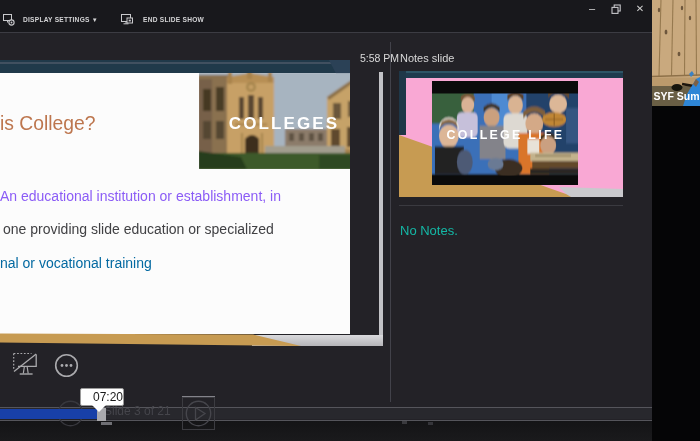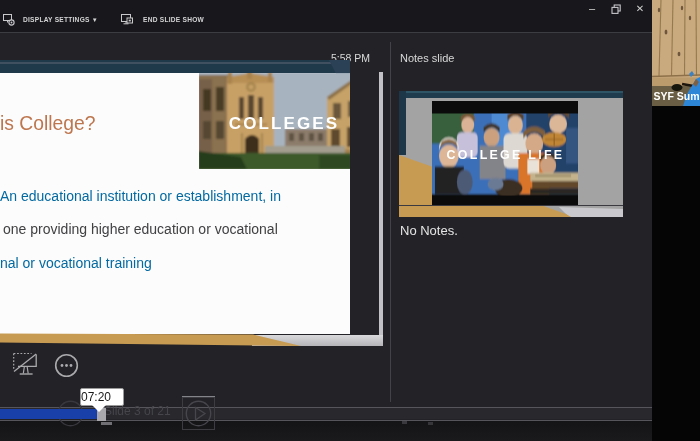--- a/index.html
+++ b/index.html
@@ -31,21 +31,21 @@
 </svg>
 <div class="abs" style="left:143px;top:16px;font-size:6.6px;font-weight:bold;letter-spacing:0.25px;color:#d4d4d6;">END SLIDE SHOW</div>
 
 <div class="abs" style="left:585px;top:2px;width:14px;height:14px;color:#d8d8d8;font-size:11px;text-align:center;">–</div>
 <svg class="abs" style="left:611px;top:4px" width="11" height="11" viewBox="0 0 11 11">
   <rect x="3.2" y="1" width="6" height="6" fill="none" stroke="#c6c6ca" stroke-width="1.1"></rect>
   <rect x="1" y="3.4" width="6" height="6" fill="#1b1a1f" stroke="#c6c6ca" stroke-width="1.1"></rect>
 </svg>
 <div class="abs" style="left:633px;top:3px;width:14px;height:14px;color:#cfcfcf;font-size:10px;text-align:center;">✕</div>
 
-<div class="abs" style="left:331px;top:52px;font-size:10.5px;color:#dadada;">5:58 PM</div>
+<div class="abs" style="left:360px;top:52px;font-size:10.5px;color:#dadada;">5:58 PM</div>
 
 <div class="abs" style="left:0;top:60px;width:350px;height:274px;background:#fcfcfc;overflow:hidden;">
 
   <div class="abs" style="left:0;top:0;width:379px;height:13px;background:#20394a;"></div>
   <div class="abs" style="left:0;top:2px;width:379px;height:2px;background:#596070;opacity:0.6;"></div>
 
   <svg class="abs" style="left:329px;top:0" width="50" height="97" viewBox="0 0 50 97">
     <polygon points="0,0 50,0 50,97" fill="#2b4156"></polygon>
   </svg>
 
@@ -101,37 +101,37 @@
 
     <rect x="66" y="73" width="80" height="8" fill="#a29d8e"></rect>
     <rect x="-1" y="80" width="174" height="17" fill="#3c5a2b"></rect>
     <polygon points="-1,78 42,84 48,96 -1,96" fill="#263c1d"></polygon>
     <rect x="120" y="82" width="52" height="14" fill="#2f4a22"></rect>
     </g>
 
     <text x="85" y="56" text-anchor="middle" font-family="Liberation Sans,sans-serif" font-size="17" font-weight="bold" letter-spacing="2.1" fill="#ffffff">COLLEGES</text>
   </svg>
 
-  <div class="abs" style="left:0px;top:128px;font-size:14px;color:#0369a1;transform:scaleX(1.0);transform-origin:0 0;">An educational institution or establishment, in</div>
-  <div class="abs" style="left:3px;top:161px;font-size:14px;color:#414144;transform:scaleX(1.0);transform-origin:0 0;">one providing higher education or vocational</div>
+  <div class="abs" style="left:0px;top:128px;font-size:14px;color:#8b5cf6;transform:scaleX(1.0);transform-origin:0 0;">An educational institution or establishment, in</div>
+  <div class="abs" style="left:3px;top:161px;font-size:14px;color:#414144;transform:scaleX(1.0);transform-origin:0 0;">one providing slide education or specialized</div>
   <div class="abs" style="left:0px;top:195px;font-size:14px;color:#0369a1;transform:scaleX(1.0);transform-origin:0 0;">nal or vocational training</div>
 </div>
 
 <div class="abs" style="left:379px;top:72px;width:4px;height:268px;background:#c3c3c7;"></div>
 <div class="abs" style="left:252px;top:334.5px;width:131px;height:11px;background:linear-gradient(#dadadd,#b5b5b9);"></div>
 
 <svg class="abs" style="left:0;top:333px" width="301" height="13.5" viewBox="0 0 301 13.5">
   <polygon points="0,0.5 253,1.5 301,13 0,9.5" fill="#c79b52"></polygon>
 </svg>
 
 <div class="abs" style="left:390px;top:42px;width:1px;height:360px;background:#42424a;"></div>
 
 <div class="abs" style="left:400px;top:52px;font-size:11px;color:#d8d8d8;">Notes slide</div>
 
-<div class="abs" style="left:399px;top:71px;width:224px;height:126px;background:#a3a3a3;overflow:hidden;margin-top:20px;">
+<div class="abs" style="left:399px;top:71px;width:224px;height:126px;background:#f9a8d4;overflow:hidden;">
   <div class="abs" style="left:0;top:0;width:224px;height:7px;background:#1f3b4e;"></div>
   <div class="abs" style="left:0;top:0;width:224px;height:1.5px;background:#2e5566;"></div>
   <div class="abs" style="left:0;top:0;width:6.5px;height:64px;background:#1e3748;"></div>
   <svg class="abs" style="left:0;top:60px" width="224" height="66" viewBox="0 0 224 66">
     <polygon points="160,56 224,58 224,66 170,66" fill="#c9c9cd"></polygon>
     <polygon points="0,4 167,63 172,66 0,66" fill="#c79b52"></polygon>
   </svg>
 
   <svg class="abs" style="left:33px;top:10px" width="146" height="104" viewBox="0 0 147 100" preserveAspectRatio="none">
     <defs>
@@ -187,21 +187,21 @@
       <ellipse cx="77" cy="84" rx="14" ry="9" fill="#3a2e22"></ellipse>
       <ellipse cx="64" cy="80" rx="8" ry="6" fill="#6a7a94"></ellipse>
     </g>
     <rect x="0" y="0" width="147" height="12" fill="#0b0b0b"></rect>
     <rect x="0" y="91" width="147" height="9" fill="#0b0b0b"></rect>
     <text x="74" y="55.5" text-anchor="middle" font-family="Liberation Sans,sans-serif" font-size="12.5" font-weight="bold" letter-spacing="2.3" fill="#ffffff">COLLEGE LIFE</text>
   </svg>
 </div>
 
 <div class="abs" style="left:399px;top:205px;width:224px;height:1px;background:#3a3a40;"></div>
-<div class="abs" style="left:400px;top:223px;font-size:13px;color:#e5e5e5;">No Notes.</div>
+<div class="abs" style="left:400px;top:223px;font-size:13px;color:#14b8a6;">No Notes.</div>
 
 <svg class="abs" style="left:12px;top:351px" width="25" height="25" viewBox="0 0 25 25">
   <path d="M1.7,2.5 L19.5,2.5" stroke="#aaaaad" stroke-width="1.2" stroke-dasharray="1.7,1.7" fill="none"></path>
   <path d="M1.7,2.5 L1.7,19.5" stroke="#aaaaad" stroke-width="1.2" stroke-dasharray="1.7,1.7" fill="none"></path>
   <path d="M2,20.6 L24.2,3" stroke="#aaaaad" stroke-width="1.3" fill="none"></path>
   <path d="M24.2,3.4 L24.2,15.4 L6,15.4" stroke="#aaaaad" stroke-width="1.3" fill="none"></path>
   <path d="M12.3,16 L11.3,22.5 M15.2,16 L16.2,22.5" stroke="#aaaaad" stroke-width="1.2" fill="none"></path>
   <line x1="7.7" y1="23" x2="20.6" y2="23" stroke="#aaaaad" stroke-width="1.4"></line>
 </svg>
 <svg class="abs" style="left:54px;top:353px" width="25" height="25" viewBox="0 0 25 25">
@@ -225,21 +225,21 @@
   <rect x="0.5" y="0.5" width="32" height="32" fill="none" stroke="#3c3c41" stroke-width="1"></rect>
   <circle cx="16.5" cy="16.5" r="12.2" fill="none" stroke="#46464c" stroke-width="1.4"></circle>
   <polygon points="13.5,10.5 23,16.5 13.5,23" fill="none" stroke="#46464c" stroke-width="1.3"></polygon>
 </svg>
 <div class="abs" style="left:0;top:409px;width:97px;height:9.5px;background:#1840a8;"></div>
 <div class="abs" style="left:97px;top:407.5px;width:9px;height:13px;background:#a9a9ad;"></div>
 <div class="abs" style="left:101px;top:422px;width:11px;height:3px;background:#6f6f74;"></div>
 <div class="abs" style="left:402px;top:421px;width:5px;height:3px;background:#3a3a3e;"></div>
 <div class="abs" style="left:428px;top:422px;width:5px;height:2.5px;background:#35353a;"></div>
 
-<div class="abs" style="left:80px;top:388px;width:42px;height:16px;background:#ffffff;border:1px solid #9a9a9a;border-radius:2px;color:#1a1a1a;font-size:12px;text-align:left;line-height:16px;">07:20</div>
+<div class="abs" style="left:80px;top:388px;width:42px;height:16px;background:#ffffff;border:1px solid #9a9a9a;border-radius:2px;color:#1a1a1a;font-size:12px;text-align:right;line-height:16px;">07:20</div>
 <svg class="abs" style="left:92px;top:405px" width="14" height="7" viewBox="0 0 14 7">
   <polygon points="0,0 14,0 7,7" fill="#ffffff"></polygon>
 </svg>
 
 <div class="abs" style="left:652px;top:0;width:48px;height:441px;background:#050506;"></div>
 <svg class="abs" style="left:652px;top:0" width="48" height="106" viewBox="0 0 48 106">
   <defs>
       <filter id="wb" x="-5%" y="-5%" width="110%" height="110%">
         <feGaussianBlur stdDeviation="0.6"></feGaussianBlur>
       </filter>

